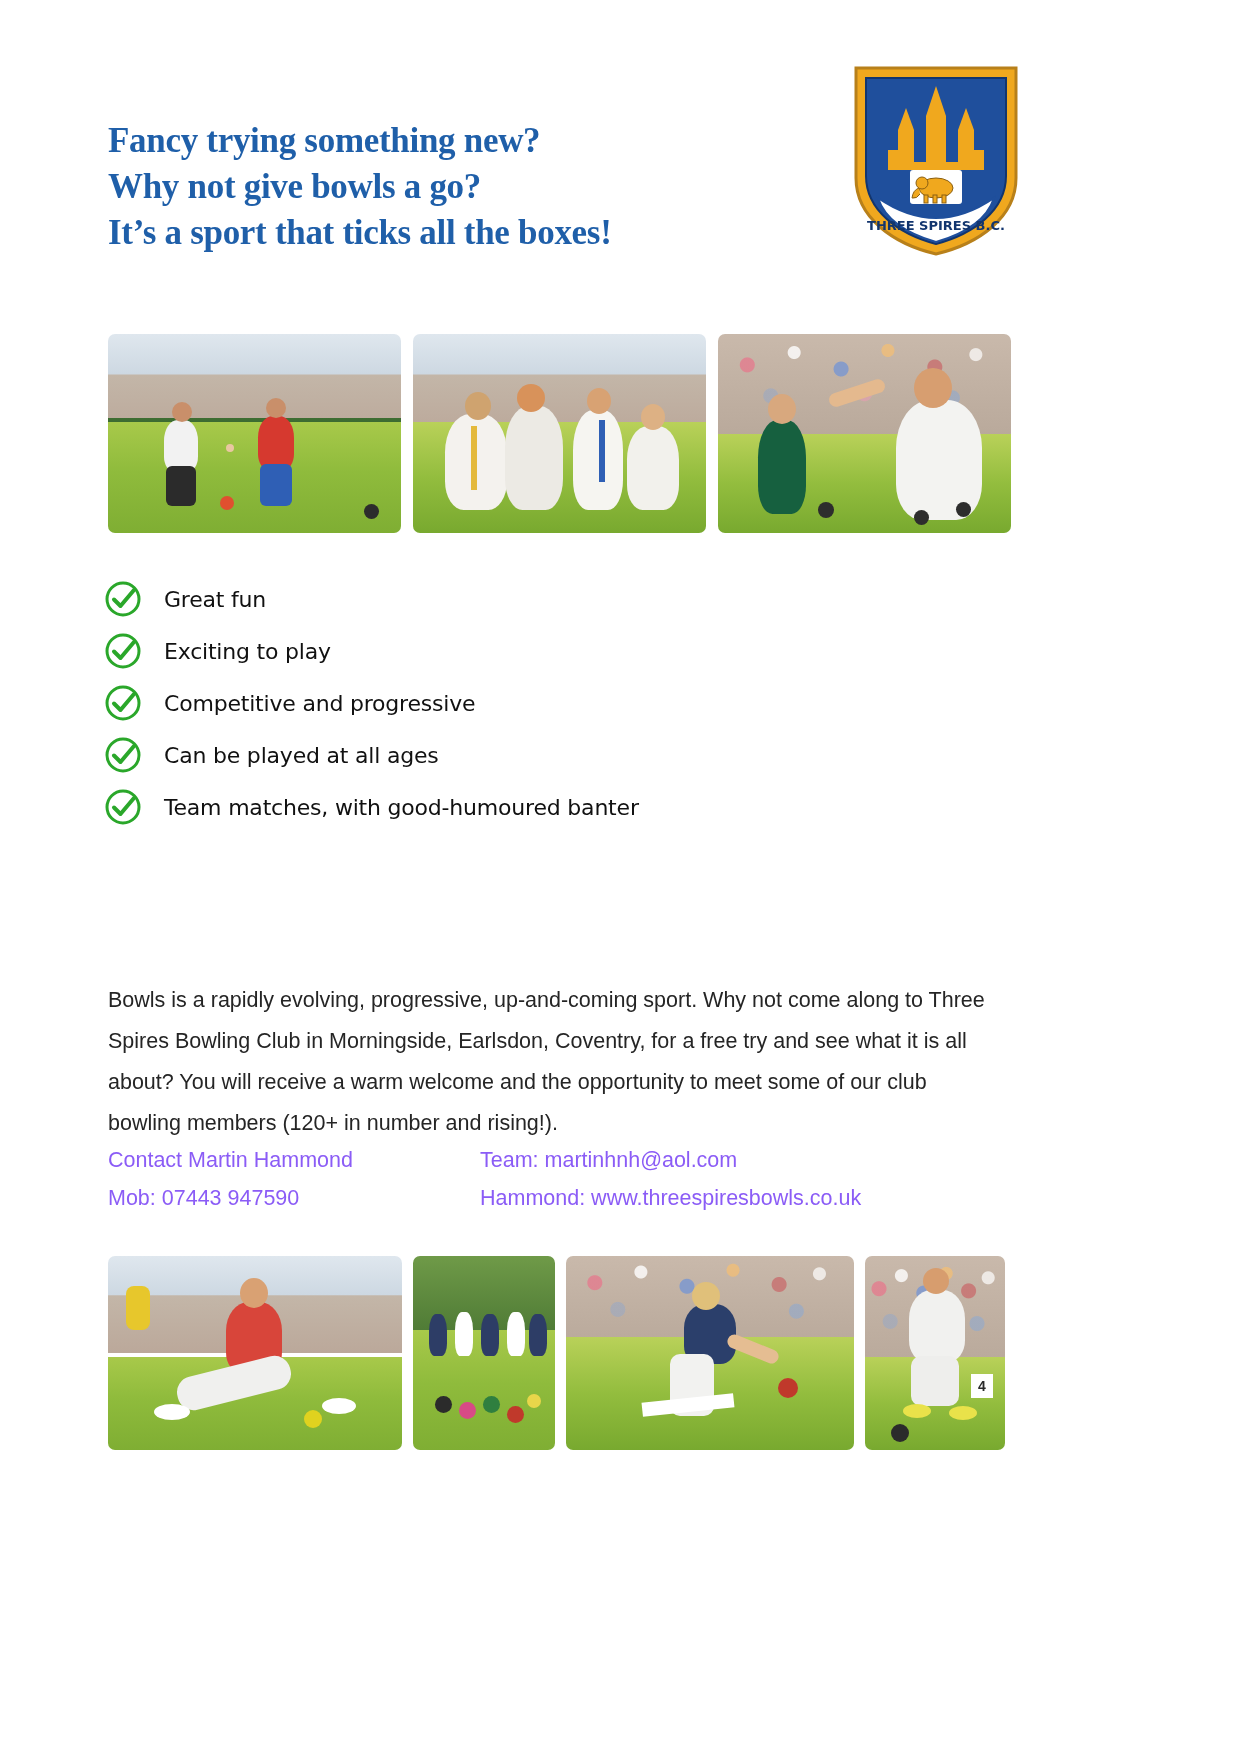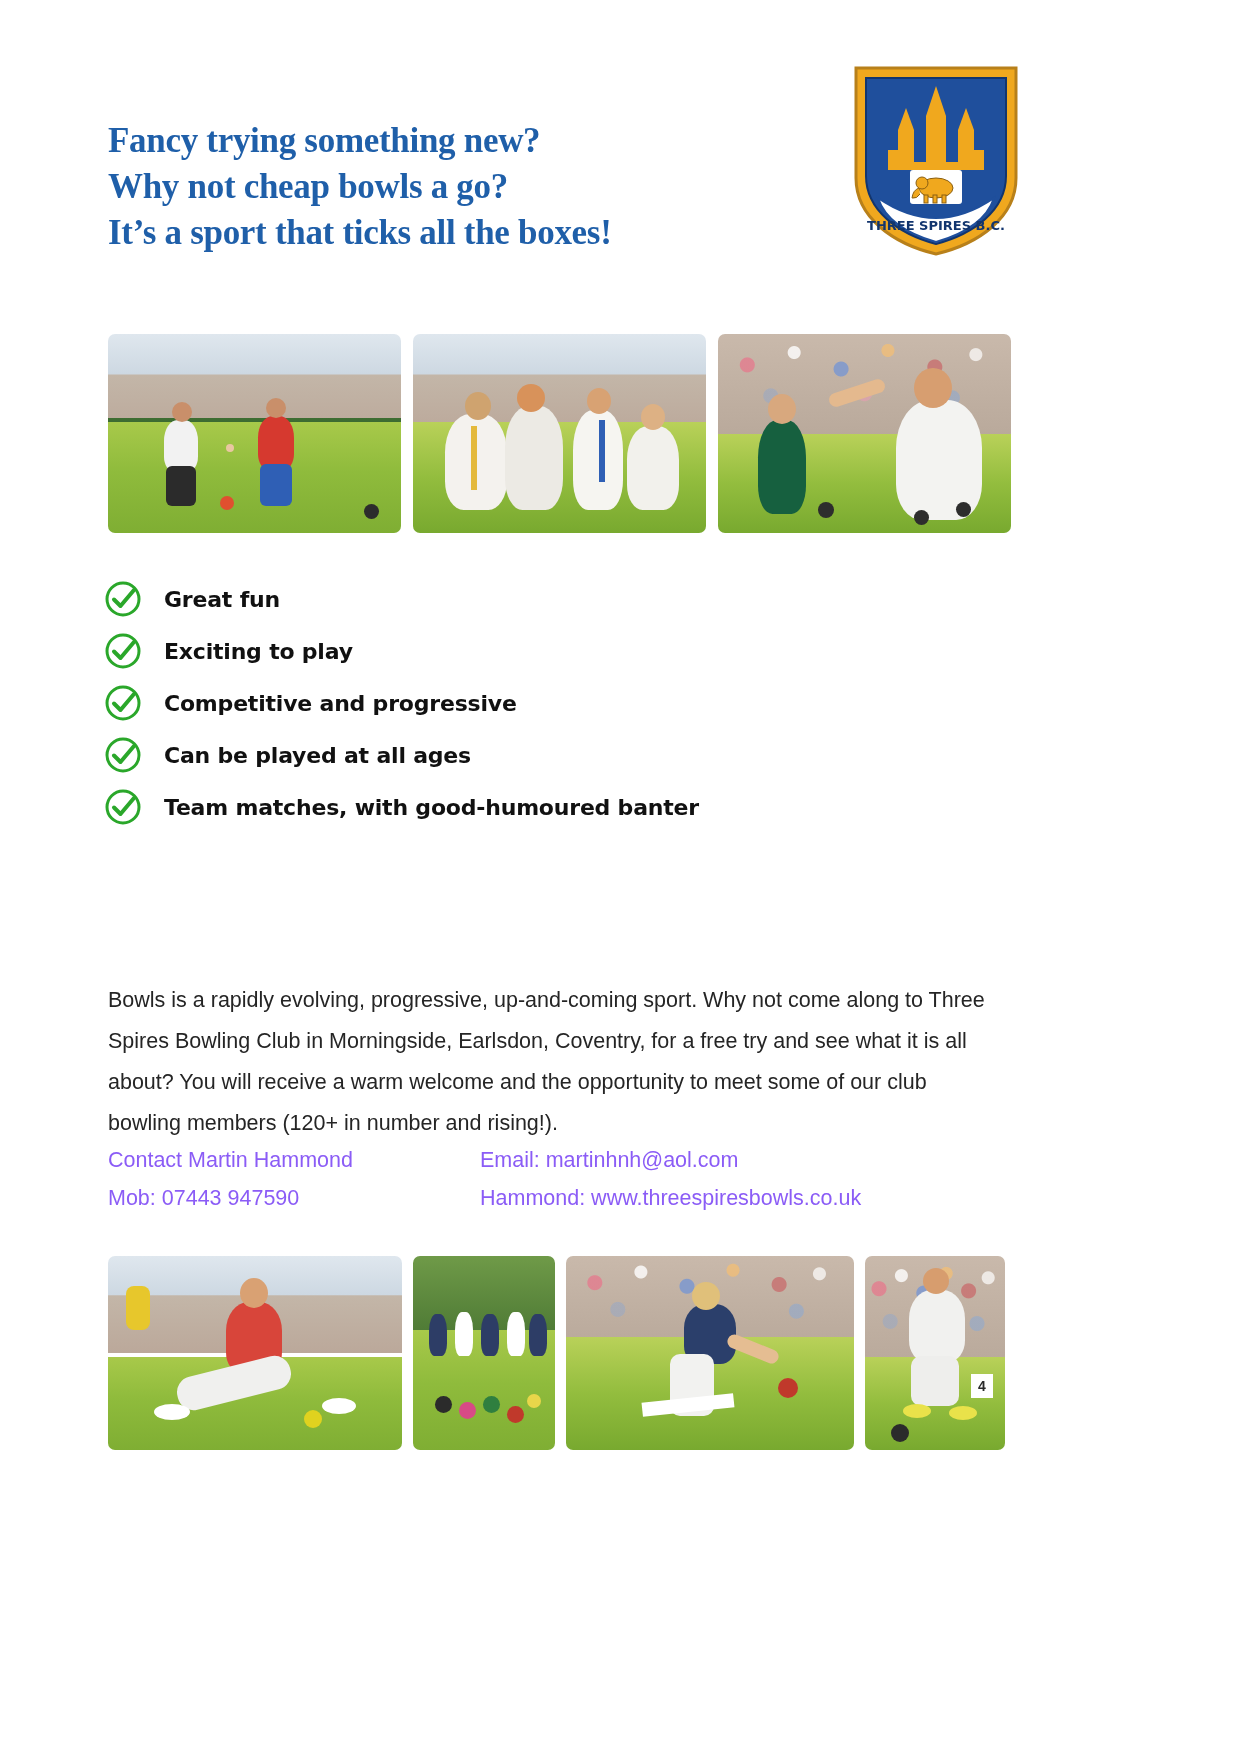--- a/index.html
+++ b/index.html
@@ -105,21 +105,21 @@
     gap: 22px;
   }
   .check {
     width: 38px;
     height: 38px;
     flex: 0 0 38px;
     position: relative;
   }
   .benefit-label {
     font-family: "DejaVu Sans", sans-serif;
-    font-weight: bold;
+    font-weight: normal;
     font-size: 22px;
     color: #111111;
     letter-spacing: -0.2px;
     white-space: nowrap;
   }
 
   
   .body-copy {
     position: absolute;
     top: 958px;
@@ -173,21 +173,21 @@
     position: absolute; left: 0; right: 0;
     background: linear-gradient(180deg, #3f6e33, #2f5a28);
   }
 </style>
 </head>
 <body>
 
 <div class="header">
   <h1 class="headline">
     <span class="line">Fancy trying something new?</span>
-    <span class="line">Why not cheap bowls a go?</span>
+    <span class="line">Why not give bowls a go?</span>
     <span class="line">It’s a sport that ticks all the boxes!</span>
   </h1>
 </div>
 
 <div class="crest">
   <svg viewBox="0 0 176 200" width="176" height="200" aria-hidden="true">
     <path d="M8 10 H168 V120 C168 160 130 186 88 196 C46 186 8 160 8 120 Z" fill="#f0a81e" stroke="#b8801a" stroke-width="3"></path>
     <path d="M18 20 H158 V118 C158 152 126 176 88 186 C50 176 18 152 18 118 Z" fill="#1f4f9c" stroke="#12356e" stroke-width="2"></path>
 
     <g fill="#f0a81e">
@@ -316,21 +316,21 @@
     </span>
     <span class="benefit-label">Team matches, with good-humoured banter</span>
   </div>
 </div>
 
 <p class="body-copy">Bowls is a rapidly evolving, progressive, up-and-coming sport. Why not come along to Three Spires Bowling Club in Morningside, Earlsdon, Coventry, for a free try and see what it is all about? You will receive a warm welcome and the opportunity to meet some of our club bowling members (120+ in number and rising!).</p>
 
 <div class="contact">
   <div class="contact-grid">
     <span class="contact-cell">Contact Martin Hammond</span>
-    <span class="contact-cell">Email: martinhnh@aol.com</span>
+    <span class="contact-cell">Team: martinhnh@aol.com</span>
     <span class="contact-cell">Mob: 07443 947590</span>
     <span class="contact-cell">Hammond: www.threespiresbowls.co.uk</span>
   </div>
 </div>
 
 <div class="photo-row-bottom">
 
   <div class="photo pb1">
     <div class="houses"></div>
     <div class="green" style="height:48%;"></div>

